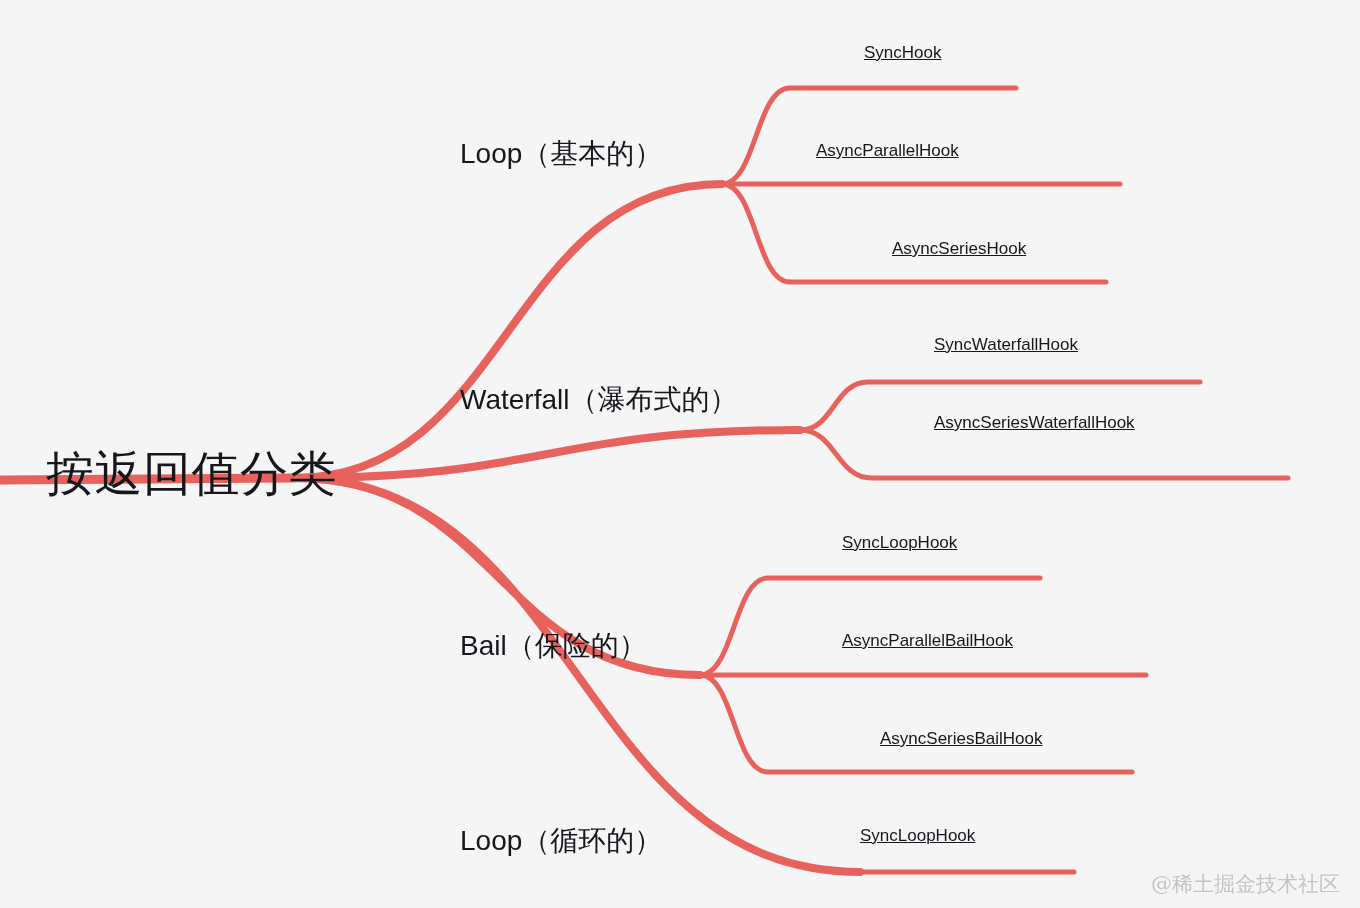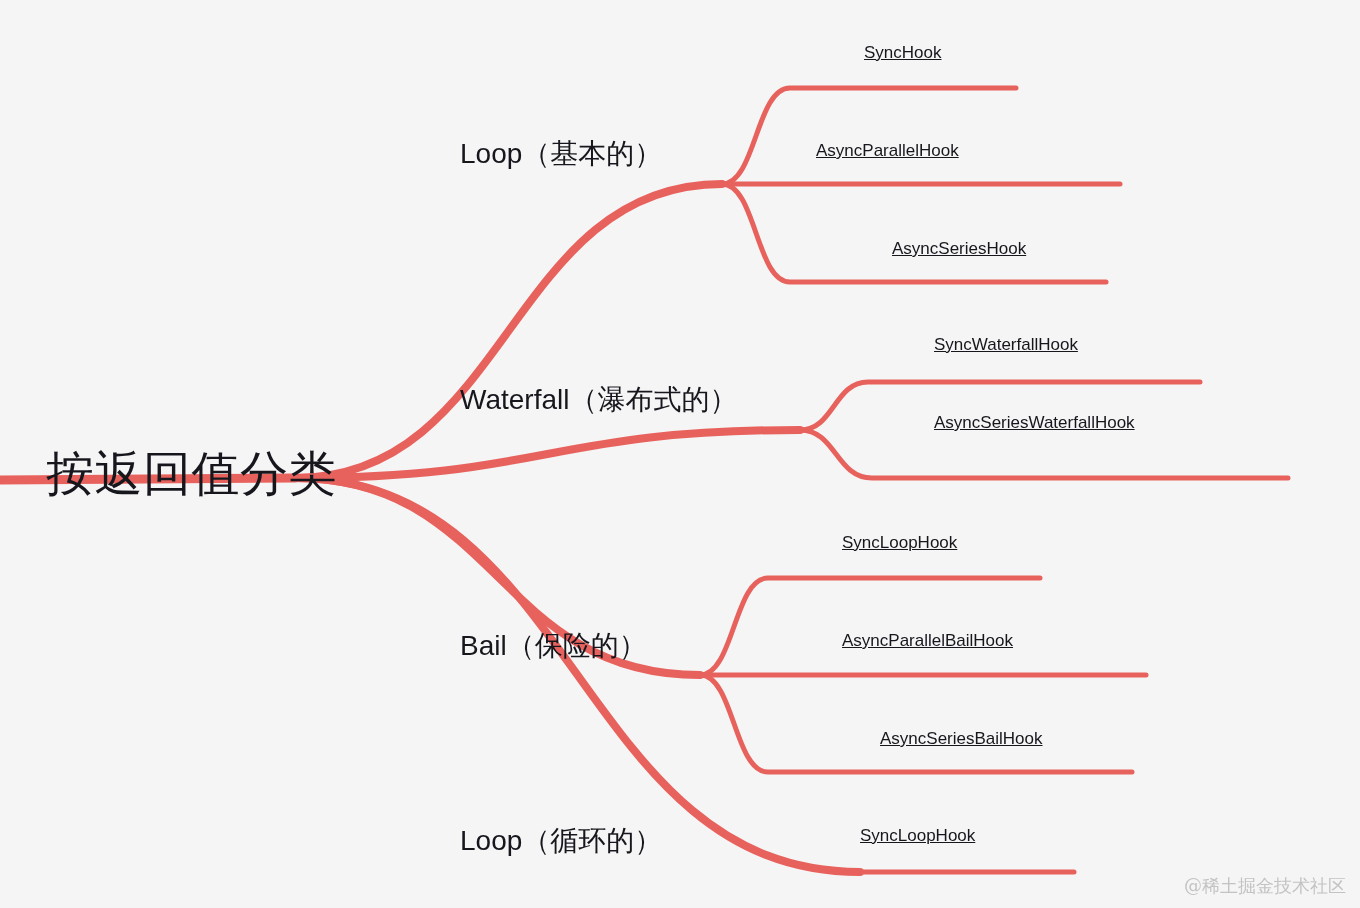--- a/index.html
+++ b/index.html
@@ -39,23 +39,23 @@
   }
   .branch-label {
     font-size: 28px;
   }
   .leaf-label {
     font-size: 17px;
     text-decoration: underline;
   }
   .watermark {
     position: absolute;
-    right: 14px;
+    right: 20px;
     bottom: 10px;
-    font-size: 18px;
+    font-size: 21px;
     color: #c3c3c6;
     white-space: nowrap;
     font-family: "DejaVu Serif", "Liberation Serif", serif;
   }
 </style>
 </head>
 <body>
 
 <svg id="mindmap" viewBox="0 0 1360 908" xmlns="http://www.w3.org/2000/svg">
     <path d="M 0 480 L 295 478" class="edge" stroke="#e8625d" stroke-width="9"></path>

